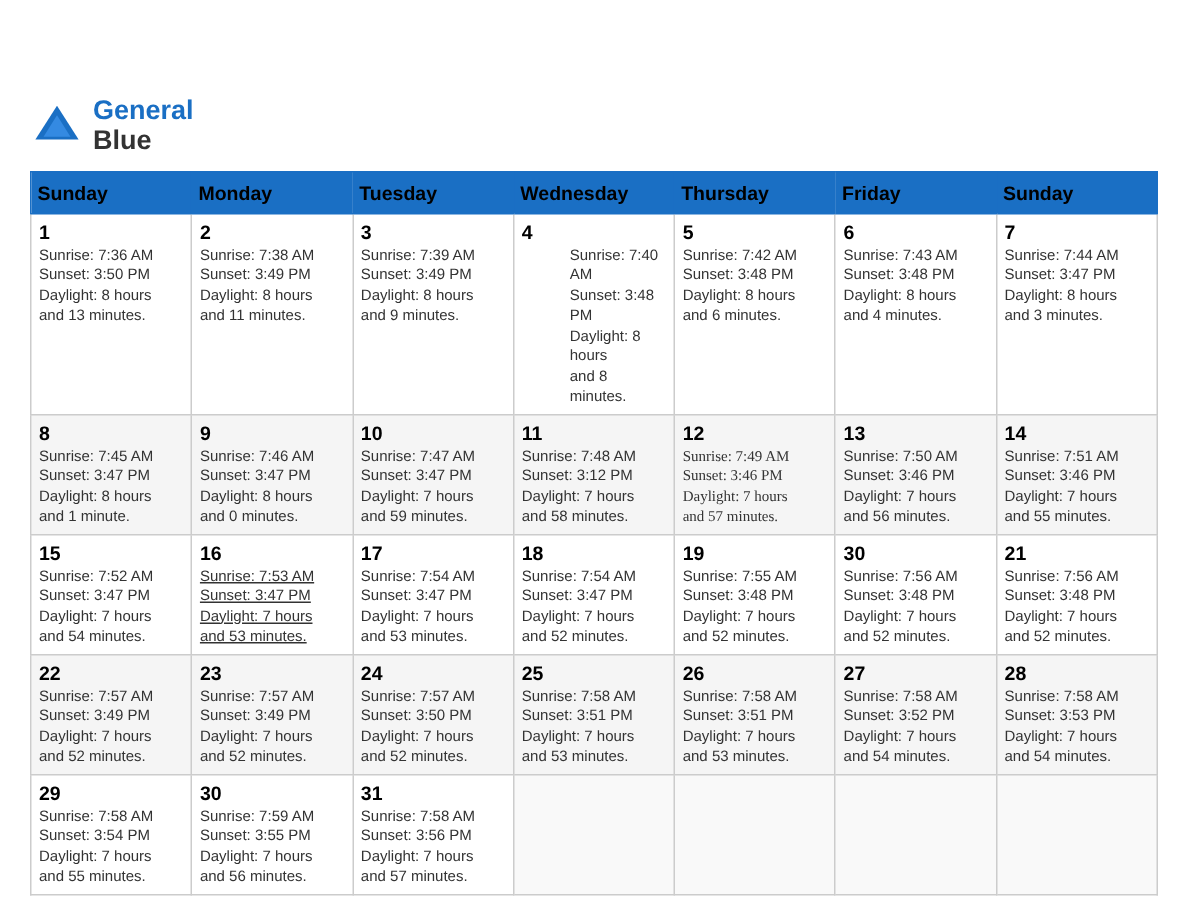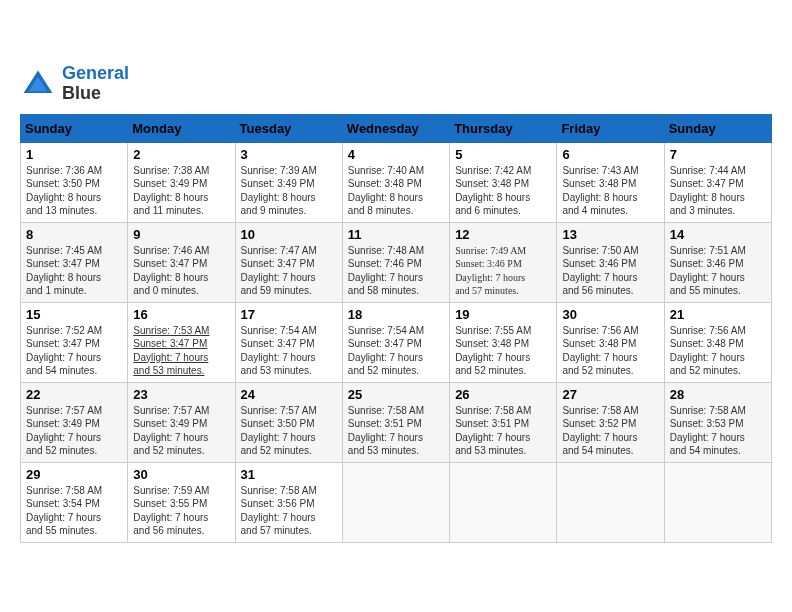--- a/index.html
+++ b/index.html
@@ -134,21 +134,21 @@
         </td>
         <td>
           <span class="day-num">3</span>
           <div class="day-info" style="white-space: pre-line;">Sunrise: 7:39 AM
 Sunset: 3:49 PM
 Daylight: 8 hours
 and 9 minutes.</div>
         </td>
         <td>
           <span class="day-num">4</span>
-          <div class="day-info" style="white-space: pre-line;">Sunrise: 7:40 AM
+          <div class="day-info" style="white-space: pre-line; margin-left: 32px;">Sunrise: 7:40 AM
 Sunset: 3:48 PM
 Daylight: 8 hours
 and 8 minutes.</div>
         </td>
         <td>
           <span class="day-num">5</span>
           <div class="day-info" style="white-space: pre-line;">Sunrise: 7:42 AM
 Sunset: 3:48 PM
 Daylight: 8 hours
 and 6 minutes.</div>
@@ -186,21 +186,21 @@
         <td>
           <span class="day-num">10</span>
           <div class="day-info" style="white-space: pre-line;">Sunrise: 7:47 AM
 Sunset: 3:47 PM
 Daylight: 7 hours
 and 59 minutes.</div>
         </td>
         <td>
           <span class="day-num">11</span>
           <div class="day-info" style="white-space: pre-line;">Sunrise: 7:48 AM
-Sunset: 7:46 PM
+Sunset: 3:12 PM
 Daylight: 7 hours
 and 58 minutes.</div>
         </td>
         <td>
           <span class="day-num">12</span>
           <div class="day-info" style="white-space: pre-line; font-family: Liberation Serif, serif;">Sunrise: 7:49 AM
 Sunset: 3:46 PM
 Daylight: 7 hours
 and 57 minutes.</div>
         </td>

